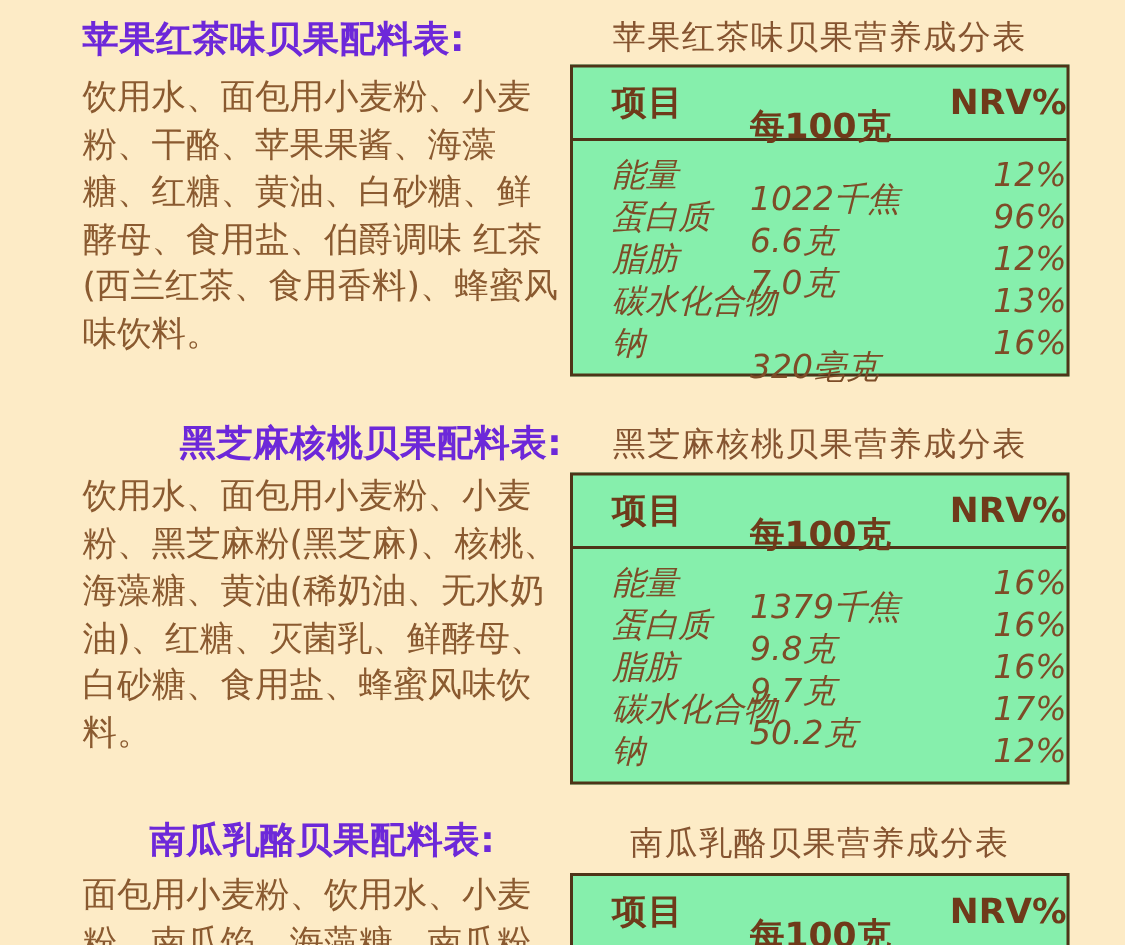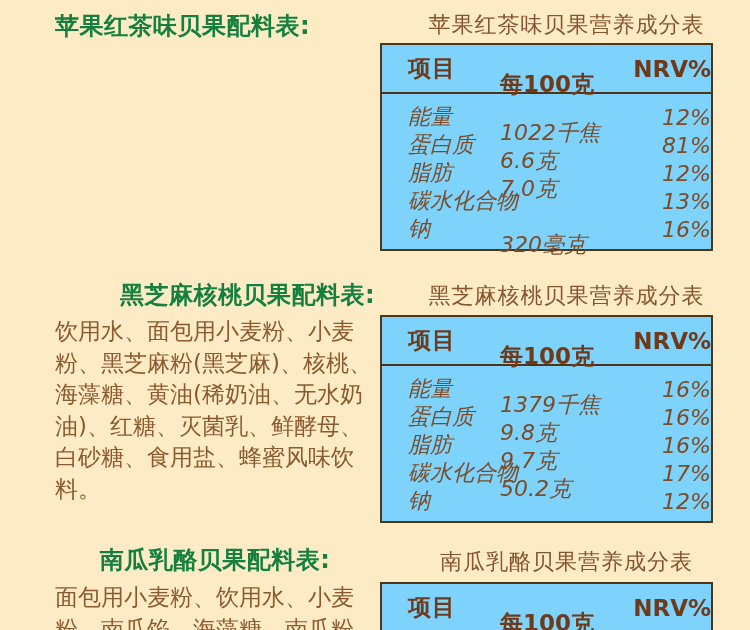--- a/index.html
+++ b/index.html
@@ -6,38 +6,38 @@
   html,body { background:#e8e8e8; }
   .page {
     position:relative;
     width:750px; height:630px;
     background:#fdebc6;
     overflow:hidden;
     font-family:"DejaVu Sans", sans-serif;
   }
   .ing-title {
     position:absolute; left:55px; width:320px;
-    font-size:24px; font-weight:700; color:#15803d;
+    font-size:24px; font-weight:700; color:#6d28d9;
     letter-spacing:0.5px; line-height:28px;
   }
   .ing-body {
     position:absolute; left:55px; width:318px;
     font-size:23px; color:#8a5a30;
     line-height:31.5px;
     text-align:left;
     word-break:break-all;
   }
   .nut-title {
-    position:absolute; left:400px; width:333px;
+    position:absolute; left:380px; width:333px;
     font-size:22px; color:#855430;
     text-align:center; letter-spacing:1px;
   }
   .ntable {
     position:absolute; left:380px; width:333px;
-    background:#7dd3fc;
+    background:#86efac;
     border:2px solid #4e3418;
   }
   .thead {
     display:flex; align-items:center;
     height:49px;
     border-bottom:2px solid #4e3418;
     font-weight:700; font-size:23px; color:#6f3a1a;
   }
   .tbody { padding:9px 0 6px 0;font-style:italic; }
   .trow {
@@ -66,39 +66,40 @@
   #s2-ing-body  { top:582px; }
   #s2-nut-title { top:547px; }
   #s2-table     { top:582px; height:140px; }
 </style>
 </head>
 <body>
 
 <div class="page">
 
   <div class="ing-title" id="s0-ing-title">苹果红茶味贝果配料表:</div>
+  <div class="ing-body" id="s0-ing-body">饮用水、面包用小麦粉、小麦粉、干酪、苹果果酱、海藻糖、红糖、黄油、白砂糖、鲜酵母、食用盐、伯爵调味 红茶(西兰红茶、食用香料)、蜂蜜风味饮料。</div>
 
   <div class="nut-title" id="s0-nut-title">苹果红茶味贝果营养成分表</div>
 
   <div class="ntable" id="s0-table">
     <div class="thead">
       <div class="c1">项目</div>
       <div class="c2">每100克</div>
       <div class="c3">NRV%</div>
     </div>
     <div class="tbody">
       <div class="trow">
         <div class="c1">能量</div>
         <div class="c2">1022千焦</div>
         <div class="c3">12%</div>
       </div>
       <div class="trow">
         <div class="c1">蛋白质</div>
         <div class="c2">6.6克</div>
-        <div class="c3">81%</div>
+        <div class="c3">96%</div>
       </div>
       <div class="trow">
         <div class="c1">脂肪</div>
         <div class="c2">7.0克</div>
         <div class="c3">12%</div>
       </div>
       <div class="trow">
         <div class="c1">碳水化合物</div>
         <div class="c3">13%</div>
       </div>

